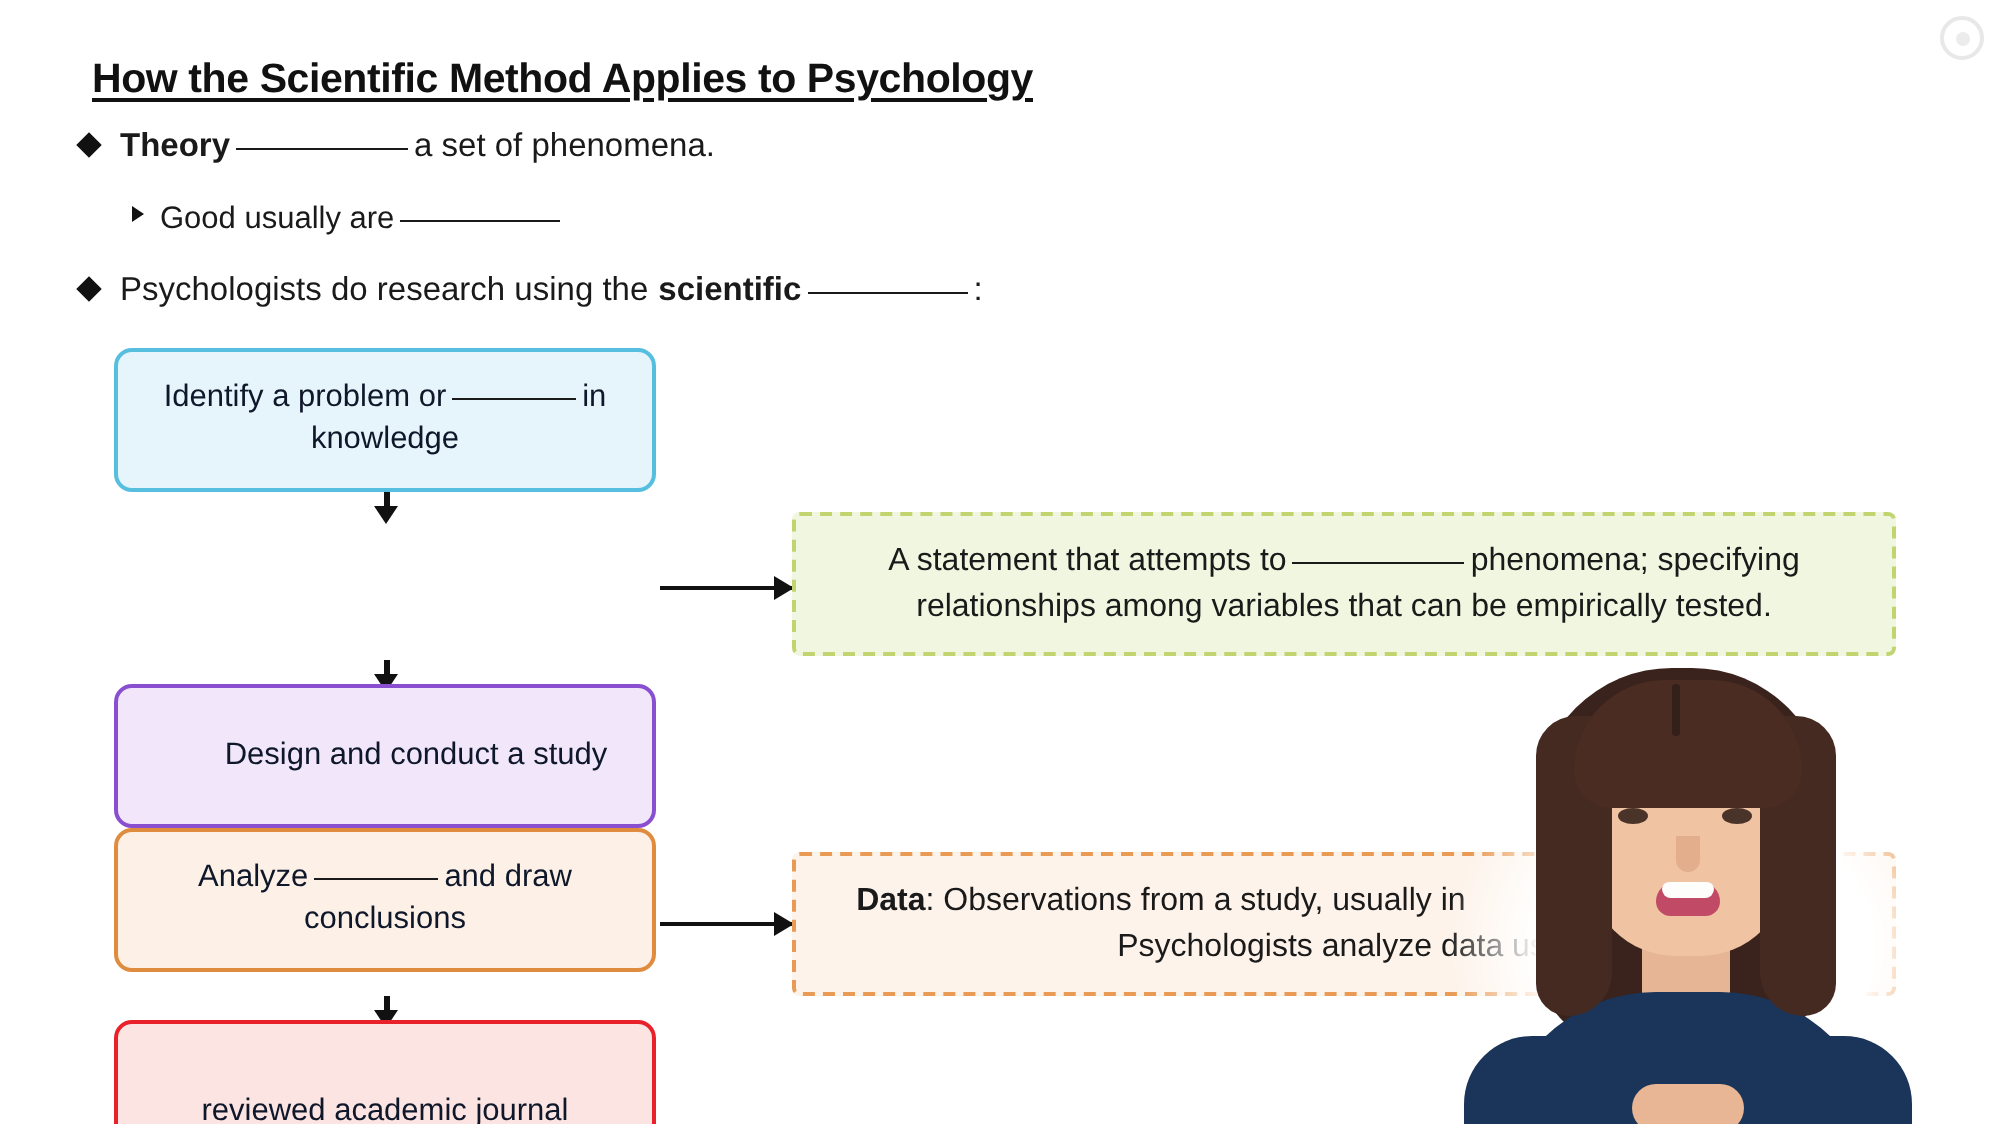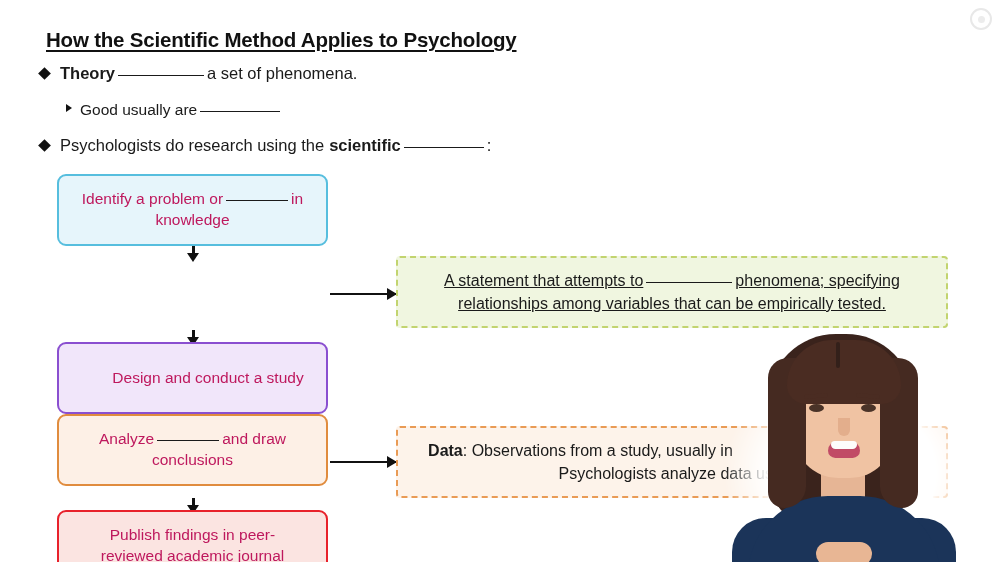--- a/index.html
+++ b/index.html
@@ -87,21 +87,21 @@
     border-radius: 9px;
     border-width: 2px;
     border-style: solid;
     display: flex;
     align-items: center;
     justify-content: center;
     text-align: center;
     font-size: 15.5px;
     line-height: 1.35;
     padding: 4px 10px;
-    color: #be185d;
+    color: #0f172a;
   }
   .fb1 { top: 174px; height: 72px; background: #e6f5fb; border-color: #56bede; }
   .fb2 { top: 258px; height: 72px; background: #eef7e1; border-color: #8ec63f; }
   .fb3 { top: 342px; height: 72px; background: #f1e6fa; border-color: #8a4fd0; padding-left: 41px; }
   .fb4 { top: 414px; height: 72px; background: #fdf0e6; border-color: #e08c3e; }
   .fb5 { top: 510px; height: 72px; background: #fbe4e1; border-color: #e8212b; }
 
   
   .down-arrow {
     position: absolute;
@@ -161,21 +161,21 @@
     align-items: center;
     justify-content: center;
     text-align: center;
     font-size: 16px;
     line-height: 1.45;
     padding: 8px 14px;
     color: #1a1a1a;
   }
   .co-green {
     left: 396px; top: 256px; width: 552px; height: 72px;
-    background: #f0f6e0; border-color: #c2d46f; text-decoration: underline;
+    background: #f0f6e0; border-color: #c2d46f;
   }
   .co-orange {
     left: 396px; top: 426px; width: 552px; height: 72px;
     background: #fdf3ea; border-color: #e99b55;
   }
 
   
   .presenter {
     position: absolute;
     left: 690px;
@@ -389,21 +389,21 @@
     </span>
   </div>
 
   <div class="down-arrow da4">
     <span class="stem"></span>
       <span class="head"></span>
   </div>
 
   <div class="flow-box fb5">
     <span>
-      <span>Publish findings in peer-</span><br>
+      <br>
       <span>reviewed academic journal</span>
     </span>
   </div>
 
   <div class="right-arrow ra1">
     <span class="stem"></span>
       <span class="head"></span>
   </div>
   <div class="right-arrow ra2">
     <span class="stem"></span>

